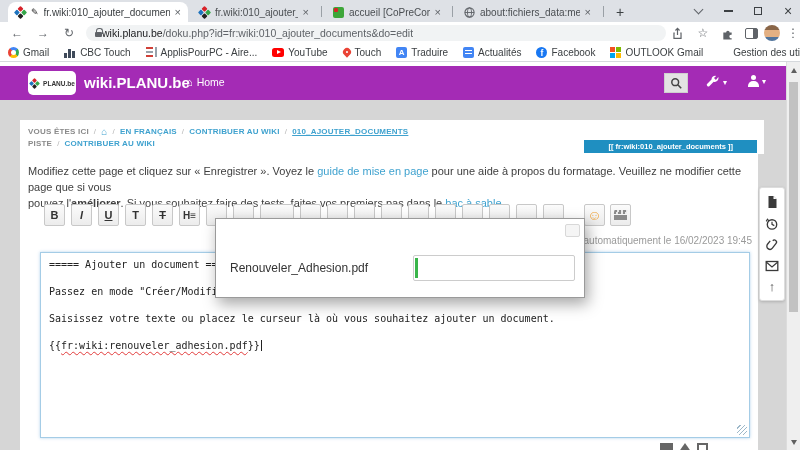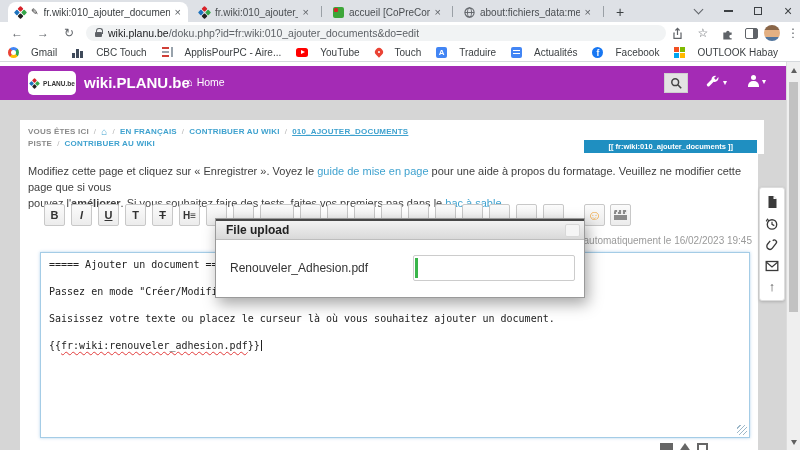--- a/index.html
+++ b/index.html
@@ -25,33 +25,33 @@
   .fav-pin i { border-radius:1px; }
   .fav-pin i:nth-child(1){background:#d8232a;} .fav-pin i:nth-child(2){background:#35a648;}
   .fav-pin i:nth-child(3){background:#1e73be;} .fav-pin i:nth-child(4){background:#222;}
   .fav-green { width:11px; height:11px; border-radius:2px; background:#3da639; position:relative; flex:none; }
   .fav-green::after { content:""; position:absolute; left:1px; top:1px; width:4px; height:4px; background:#d8232a; border-radius:1px; }
   .pencil { font-size:9px; color:#222; flex:none; }
 
   
   #navbar { left:0; top:22px; width:800px; height:22px; background:#fff; }
   .navbtn { position:absolute; top:2px; width:18px; height:18px; display:flex; align-items:center; justify-content:center; font-size:12px; color:#5f6368; }
-  #addressbar { position:absolute; left:86px; top:3px; width:580px; height:16px; background:#f1f3f4; border-radius:8px; display:flex; align-items:center; padding:0 9px; gap:6px; }
+  #addressbar { position:absolute; left:86px; top:3px; width:580px; height:16px; background:#f1f3f4; border-radius:8px; display:flex; align-items:center; padding:0 9px; gap:0; }
   .lock { width:7px; height:5px; background:#5f6368; border-radius:1px; position:relative; margin-top:3px; flex:none; }
   .lock::before { content:""; position:absolute; left:1px; top:-4px; width:5px; height:5px; border:1.3px solid #5f6368; border-bottom:none; border-radius:3px 3px 0 0; }
   .url { font-size:10.5px; white-space:nowrap; overflow:hidden; }
   .url .dom { color:#202124; }
   .url .path { color:#5f6368; }
   .avatar { width:16px; height:16px; border-radius:50%; background:linear-gradient(#8a6648 0 30%, #e3b083 30% 72%, #51749c 72%); }
   .sidepanel { width:13px; height:11px; border:1.4px solid #5f6368; border-radius:2px; position:relative; }
   .sidepanel::after { content:""; position:absolute; right:0; top:0; width:4px; height:100%; background:#5f6368; }
 
   
   #bookmarks { left:0; top:44px; width:800px; height:18px; background:#fff; border-bottom:1px solid #d5d8dc; display:flex; align-items:center; gap:15px; padding:0 8px; font-size:10px; color:#3c4043; }
-  .bm { display:flex; align-items:center; gap:12px; white-space:nowrap; }
+  .bm { display:flex; align-items:center; gap:4px; white-space:nowrap; }
   .bm-ico { flex:none; display:inline-block; }
   .ico-g { width:11px; height:11px; border-radius:50%; background:conic-gradient(from -45deg,#4285f4 0 25%,#34a853 0 50%,#fbbc05 0 75%,#ea4335 0); position:relative; }
   .ico-g::after { content:""; position:absolute; left:3px; top:3px; width:5px; height:5px; background:#fff; border-radius:50%; }
   .ico-cbc { width:12px; height:11px; display:flex; align-items:flex-end; gap:1px; }
   .ico-cbc i { width:3px; background:#3f4a5a; display:block; }
   .ico-yt { width:12px; height:9px; background:#f00; border-radius:2.5px; position:relative; }
   .ico-yt::after { content:""; position:absolute; left:4.5px; top:2.2px; border-left:4px solid #fff; border-top:2.4px solid transparent; border-bottom:2.4px solid transparent; }
   .ico-pin { width:8px; height:8px; background:#ea4335; border-radius:50% 50% 50% 0; transform:rotate(-45deg); position:relative; margin-top:-2px; }
   .ico-pin::after { content:""; position:absolute; left:2.6px; top:2.6px; width:2.6px; height:2.6px; background:#fff; border-radius:50%; }
   .ico-sq { width:11px; height:11px; border-radius:2px; background:#4285f4; color:#fff; font-size:8px; font-weight:bold; display:flex; align-items:center; justify-content:center; }
@@ -269,21 +269,21 @@
       <span class="bm-ico ico-fb">f</span>
       <span>Facebook</span>
     </span>
   <span class="bm">
       <span class="bm-ico ico-ms">
         <i></i>
         <i></i>
         <i></i>
         <i></i>
       </span>
-      <span>OUTLOOK Habay</span>
+      <span>OUTLOOK Gmail</span>
     </span>
   <span class="bm">
       <span class="bm-ico fav-pin" style="transform:rotate(45deg) scale(.8);"><i></i><i></i><i></i><i></i></span>
       <span>Gestion des utilisat...</span>
     </span>
 
 </div>
 
 <div class="ab" id="pagebg"></div>
 
@@ -420,20 +420,19 @@
   <span class="pt-up">↑</span>
 </div>
 
 <div class="ab" id="scrollbar">
   <span class="sb-arrow sb-up"></span>
   <div id="sb-thumb"></div>
   <span class="sb-arrow sb-down"></span>
 </div>
 
 <div class="ab" id="dialog">
-  <div id="dialog-title">File upload</div>
   <div id="dialog-close"></div>
   <div id="dialog-label">Renouveler_Adhesion.pdf</div>
   <div id="dialog-inputwrap">
     <input id="dialog-input" value="" style="">
     <span id="dialog-caret"></span>
   </div>
 </div>
 
 </body></html>

